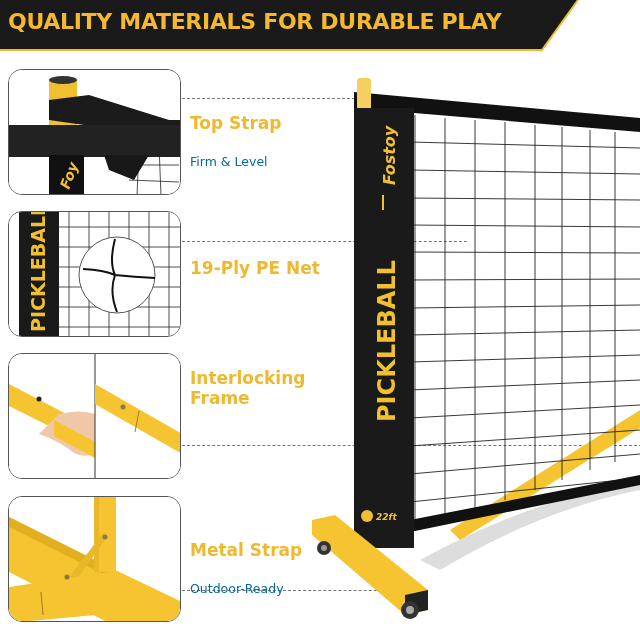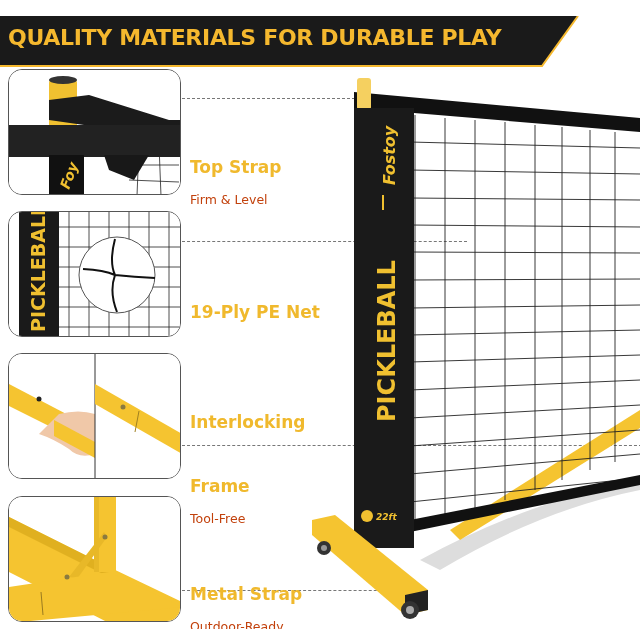--- a/index.html
+++ b/index.html
@@ -1,24 +1,24 @@
 <!DOCTYPE html>
 <html><head>
 <meta charset="utf-8">
 <style>
   html, body { margin:0; padding:0; }
   body { width:640px; height:629px; background:#ffffff; position:relative; overflow:hidden; font-family:"DejaVu Sans", sans-serif; }
-  .banner { position:absolute; left:0; top:16px; width:640px; height:52px; }
+  .banner { position:absolute; left:0; top:0; width:640px; height:52px; }
   .banner svg { position:absolute; left:0; top:0; }
   .banner-title { position:absolute; left:8px; top:9px; font-family:"DejaVu Sans", sans-serif; font-weight:bold; font-size:22px; color:#f5b82e; letter-spacing:-0.3px; white-space:nowrap; }
   .panel { position:absolute; left:8px; width:173px; border:1.5px solid #555; border-radius:14px; overflow:hidden; background:#fff; box-sizing:border-box; }
   .dash { position:absolute; height:0; border-top:1px dashed #777; }
   .feature { position:absolute; left:190px; }
-  .feature-title { font-weight:bold; font-size:17px; color:#f0b92d; line-height:20px;margin-top:44px; }
-  .feature-sub { font-size:12.5px; color:#c2410c; margin-top:15px; }
+  .feature-title { font-weight:bold; font-size:17px; color:#f0b92d; line-height:20px; }
+  .feature-sub { font-size:12.5px; color:#0369a1; margin-top:21px; }
   .product { position:absolute; left:300px; top:70px; width:340px; height:559px; }
 </style>
 </head>
 <body>
 
 <div class="banner">
   <svg width="640" height="52">
     <polygon points="0,0 578,0 542,50 0,50" fill="#1a1a1a"></polygon>
     <polyline points="578,0 542,50 0,50" fill="none" stroke="#f5b82e" stroke-width="2"></polyline>
   </svg>
@@ -102,21 +102,20 @@
 <div class="feature" style="top:113px;">
   <div class="feature-title">Top Strap</div>
   <div class="feature-sub">Firm &amp; Level</div>
 </div>
 <div class="feature" style="top:258px;">
   <div class="feature-title">19-Ply PE Net</div>
 </div>
 <div class="feature" style="top:368px;">
   <div class="feature-title">Interlocking</div>
   <div class="feature-title">Frame</div>
-  <div class="feature-sub">Tool-Free</div>
 </div>
 <div class="feature" style="top:540px;">
   <div class="feature-title">Metal Strap</div>
   <div class="feature-sub">Outdoor-Ready</div>
 </div>
 
 <div class="product">
   <svg width="340" height="559" viewBox="0 0 340 559">
 
     <path d="M120 490 Q230 430 340 410 L340 420 Q240 440 140 500Z" fill="#ddd"></path>

